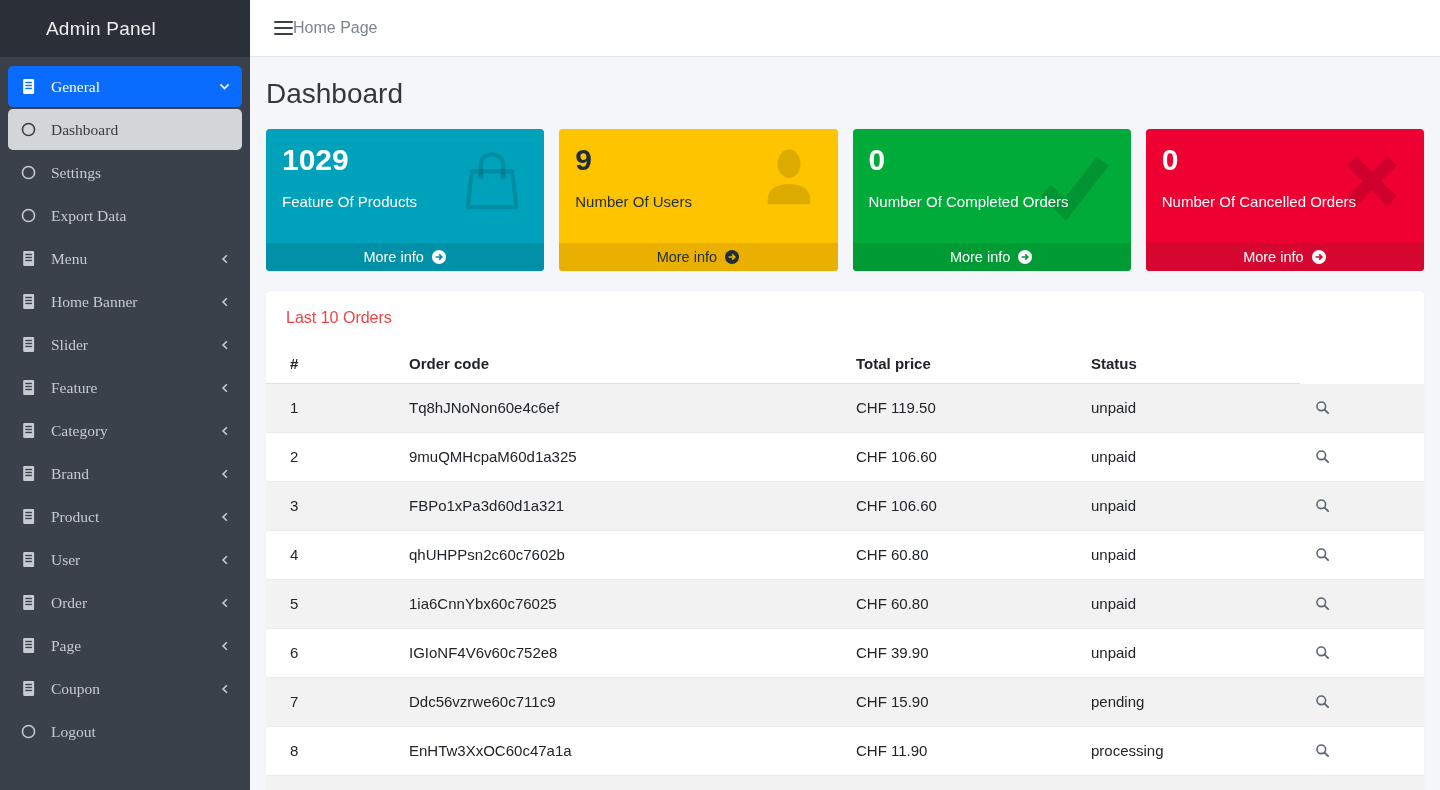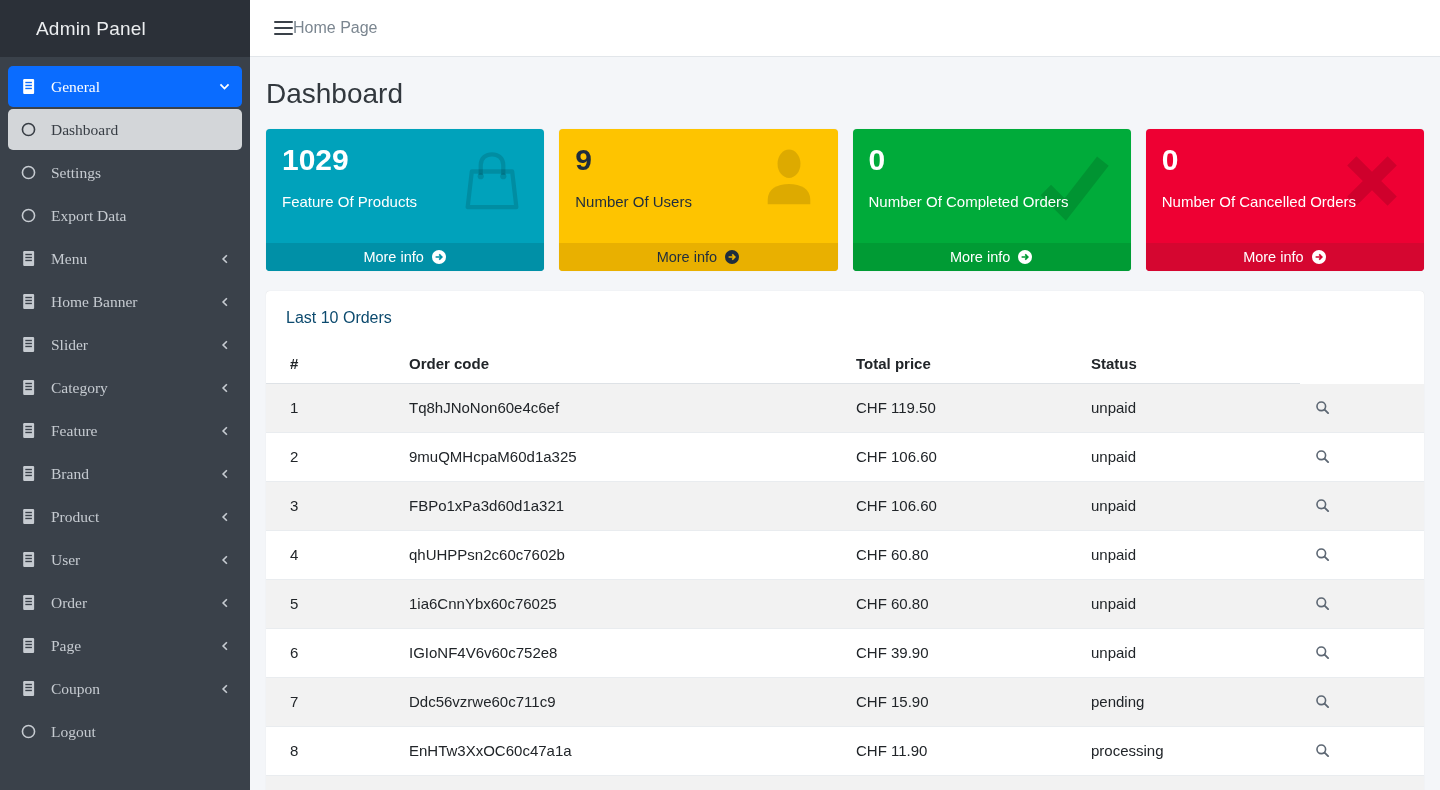--- a/index.html
+++ b/index.html
@@ -3,21 +3,21 @@
 <meta charset="utf-8">
 <style>
   * { margin:0; padding:0; box-sizing:border-box; }
   html,body { width:1440px; height:790px; overflow:hidden; background:#f4f6f9;
               font-family:"Liberation Sans", sans-serif; }
   .layout { display:flex; width:100%; height:100%; }
 
   
   .sidebar { width:250px; flex:0 0 250px; background:#3a414a; height:100%; }
   .brand { height:57px; background:#2b3038; display:flex; align-items:center;
-           padding-left:36px; font-size:19px; color:#eceef0; letter-spacing:.2px; cursor:pointer; }
+           padding-left:46px; font-size:19px; color:#eceef0; letter-spacing:.2px; cursor:pointer; }
   .nav { padding-top:9px; }
   .nav-item { display:flex; align-items:center; height:41px; margin:0 8px 2px; padding:0 11px;
               border-radius:5px; color:#c6cbd1; font-size:15.5px; cursor:pointer; --bg:#3a414a; }
   .nav-item .icon { display:inline-flex; width:19px; justify-content:center; }
   .nav-item .label { margin-left:13px;font-family:Liberation Serif, serif; }
   .nav-item .chev { margin-left:auto; display:inline-flex; }
   .nav-item.active-primary { background:#0a6cff; color:#fff; --bg:#0a6cff; }
   .nav-item.active-light { background:#d3d6d9; color:#373d44; --bg:#d3d6d9; }
 
   
@@ -39,21 +39,21 @@
   .sb-label { font-size:15px; margin-top:15px; }
   .sb-icon { position:absolute; right:14px; top:14px; z-index:1; }
   .sb-icon svg { display:block; }
   .sb-footer { height:28px; display:flex; align-items:center; justify-content:center;
                font-size:14.5px; position:relative; z-index:2; cursor:pointer; }
   .sb-arrow { display:inline-flex; margin-left:7px; }
   .sb-arrow svg { display:block; }
 
   
   .card { background:#fff; border-radius:4px; margin-top:20px; box-shadow:0 0 1px rgba(0,0,0,.15); }
-  .card-header { padding:15px 20px; font-size:16px; color:#0c4a6e; line-height:24px; }
+  .card-header { padding:15px 20px; font-size:16px; color:#ef4444; line-height:24px; }
   table.orders { width:100%; border-collapse:collapse; font-size:15px; color:#212529; table-layout:fixed; }
   table.orders th { text-align:left; font-weight:700; padding:10px 8px 11px;
                     border-bottom:1px solid #dee2e6; }
   table.orders th.col-action { border-bottom:none; }
   table.orders td { padding:14px 8px; border-top:1px solid #e9ecef; overflow:hidden; }
   table.orders tbody tr:first-child td { border-top:none; }
   table.orders tbody tr:nth-child(odd) { background:#f2f2f2; }
   .col-num { padding-left:24px !important; }
   .col-action { padding-left:13px !important; }
   .search-btn { display:inline-flex; cursor:pointer; padding:2px; }
@@ -167,38 +167,38 @@
 
       <div class="nav-item">
         <span class="icon">
             <svg viewBox="0 0 16 16" width="17" height="17">
               <path d="M3 2.2C3 1.5 3.5 1 4.2 1H12c.8 0 1.3.5 1.3 1.2v11.6c0 .7-.5 1.2-1.3 1.2H4.2C3.5 15 3 14.5 3 13.8Z" fill="currentColor"></path>
               <rect x="5" y="3.6" width="6.2" height="1.3" fill="var(--bg)"></rect>
               <rect x="5" y="6.4" width="6.2" height="1.3" fill="var(--bg)"></rect>
               <rect x="5" y="9.2" width="6.2" height="1.3" fill="var(--bg)"></rect>
             </svg>
           </span>
+        <span class="label">Feature</span>
+        <span class="chev">
+            <svg viewBox="0 0 16 16" width="12" height="12">
+              <path d="M10.5 3 5.5 8l5 5" fill="none" stroke="currentColor" stroke-width="2.2"></path>
+            </svg>
+          </span>
+      </div>
+
+      <div class="nav-item">
+        <span class="icon">
+            <svg viewBox="0 0 16 16" width="17" height="17">
+              <path d="M3 2.2C3 1.5 3.5 1 4.2 1H12c.8 0 1.3.5 1.3 1.2v11.6c0 .7-.5 1.2-1.3 1.2H4.2C3.5 15 3 14.5 3 13.8Z" fill="currentColor"></path>
+              <rect x="5" y="3.6" width="6.2" height="1.3" fill="var(--bg)"></rect>
+              <rect x="5" y="6.4" width="6.2" height="1.3" fill="var(--bg)"></rect>
+              <rect x="5" y="9.2" width="6.2" height="1.3" fill="var(--bg)"></rect>
+            </svg>
+          </span>
         <span class="label">Category</span>
-        <span class="chev">
-            <svg viewBox="0 0 16 16" width="12" height="12">
-              <path d="M10.5 3 5.5 8l5 5" fill="none" stroke="currentColor" stroke-width="2.2"></path>
-            </svg>
-          </span>
-      </div>
-
-      <div class="nav-item">
-        <span class="icon">
-            <svg viewBox="0 0 16 16" width="17" height="17">
-              <path d="M3 2.2C3 1.5 3.5 1 4.2 1H12c.8 0 1.3.5 1.3 1.2v11.6c0 .7-.5 1.2-1.3 1.2H4.2C3.5 15 3 14.5 3 13.8Z" fill="currentColor"></path>
-              <rect x="5" y="3.6" width="6.2" height="1.3" fill="var(--bg)"></rect>
-              <rect x="5" y="6.4" width="6.2" height="1.3" fill="var(--bg)"></rect>
-              <rect x="5" y="9.2" width="6.2" height="1.3" fill="var(--bg)"></rect>
-            </svg>
-          </span>
-        <span class="label">Feature</span>
         <span class="chev">
             <svg viewBox="0 0 16 16" width="12" height="12">
               <path d="M10.5 3 5.5 8l5 5" fill="none" stroke="currentColor" stroke-width="2.2"></path>
             </svg>
           </span>
       </div>
 
       <div class="nav-item">
         <span class="icon">
             <svg viewBox="0 0 16 16" width="17" height="17">

